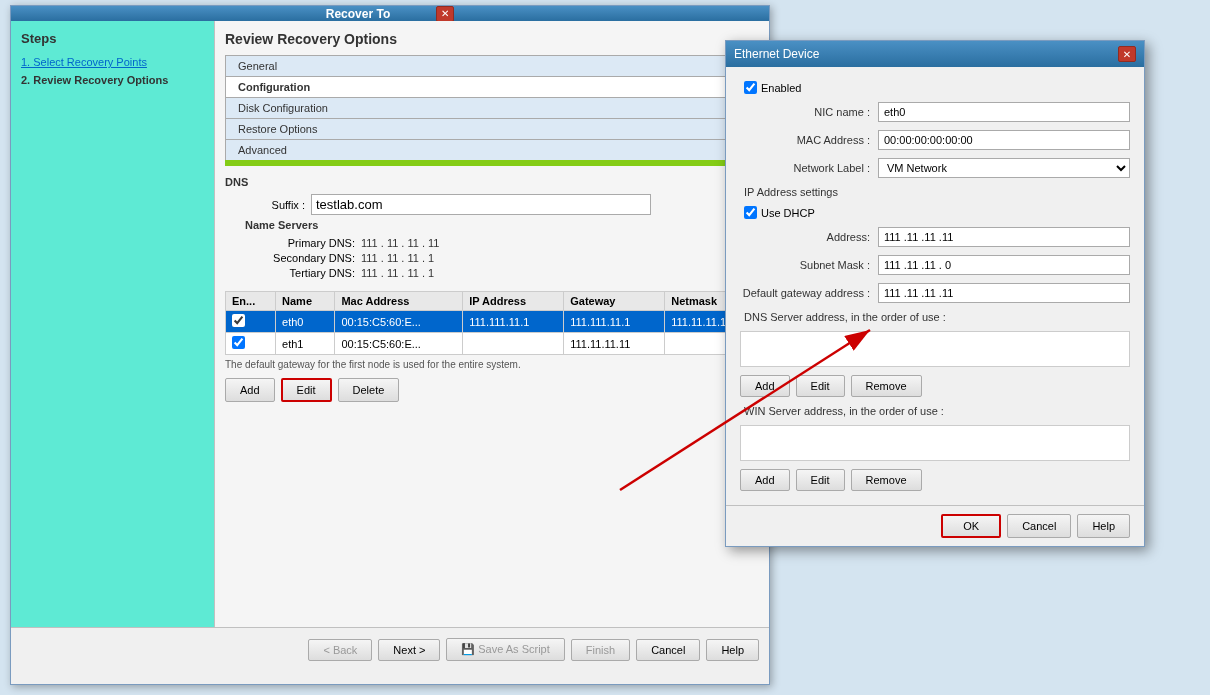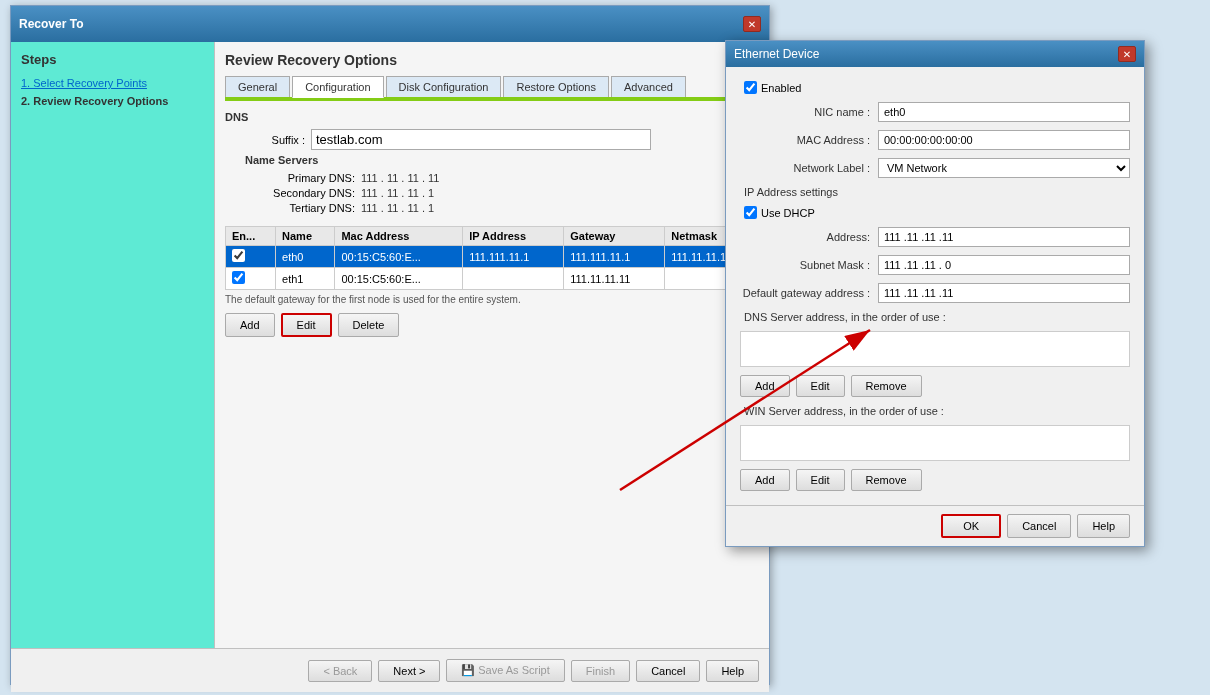--- a/index.html
+++ b/index.html
@@ -13,22 +13,22 @@
       background: #f0f0f0;
       border: 1px solid #7a9bbf;
       box-shadow: 2px 2px 8px rgba(0,0,0,0.3);
     }
     .title-bar {
       background: linear-gradient(to bottom, #4a90c4, #2a6ea0);
       color: white;
       padding: 4px 8px;
       display: flex;
       align-items: center;
-      justify-content: space-between;
-      height: 36px;
+      justify-content: center;
+      height: 15px;
       gap: 46px;
     }
     .title-bar-text { font-size: 12px; font-weight: bold; }
     .title-bar-close {
       background: #c0392b;
       border: 1px solid #922b21;
       color: white;
       width: 18px; height: 16px;
       font-size: 10px;
       cursor: pointer;
@@ -48,36 +48,36 @@
     .steps-title { font-weight: bold; font-size: 13px; margin-bottom: 10px; color: #333; }
     .step-item { margin-bottom: 6px; font-size: 11px; }
     .step-item a { color: #0066cc; text-decoration: underline; cursor: pointer; }
     .step-item.active { font-weight: bold; color: #333; }
 
     
     .review-panel { flex: 1; padding: 10px; background: #f5f5f5; }
     .review-title { font-size: 14px; font-weight: bold; margin-bottom: 8px; color: #333; }
 
     
-    .tabs { display: flex; border-bottom: 4px solid #84cc16; margin-bottom: 10px; }
+    .tabs { display: flex; border-bottom: 6px solid #84cc16; margin-bottom: 10px; flex-direction: column; }
     .tab {
       padding: 4px 12px;
       background: #dce9f5;
       border: 1px solid #aaa;
       border-bottom: none;
       margin-right: 2px;
       cursor: pointer;
       font-size: 11px;
       color: #333;
     }
     .tab.active {
       background: white;
       border-bottom: 1px solid white;
       margin-bottom: -1px;
-      font-weight: normal;
+      font-weight: bold;
     }
 
     
     .section { margin-bottom: 12px; }
     .section-title { font-size: 11px; font-weight: bold; color: #333; margin-bottom: 6px; }
     .dns-row { display: flex; align-items: center; margin-bottom: 4px; }
     .dns-label { width: 80px; text-align: right; margin-right: 6px; font-size: 11px; }
     .dns-input {
       border: 1px solid #aaa;
       padding: 2px 4px;

